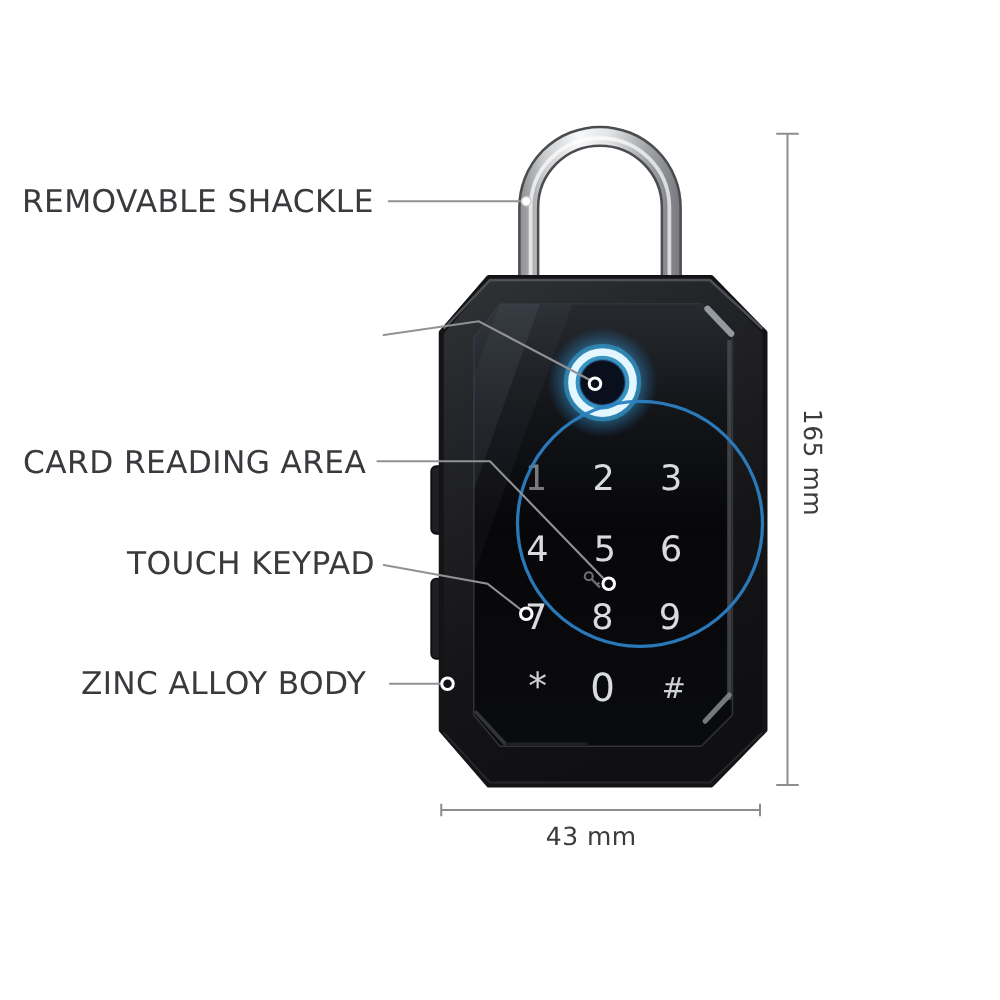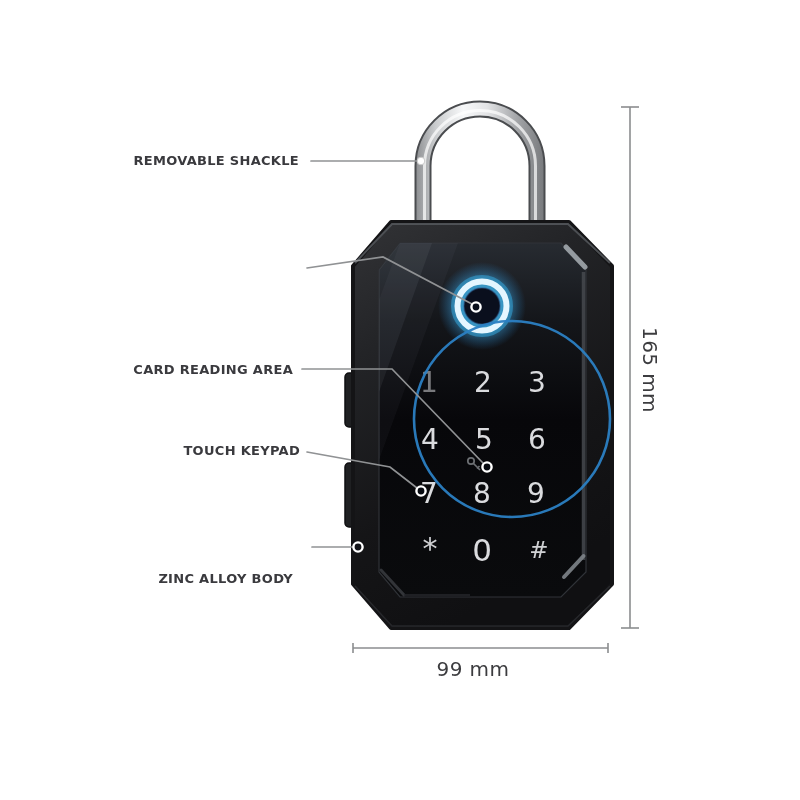--- a/index.html
+++ b/index.html
@@ -7,27 +7,26 @@
     position:relative;
     width:800px;height:800px;
     background:#ffffff;
     overflow:hidden;
     font-family:"DejaVu Sans","Liberation Sans",sans-serif;
   }
   .stage svg{position:absolute;left:0;top:0;}
   .callout{
     position:absolute;
     color:#3a3a3e;
-    font-size:13px;
+    font-size:25px;
     letter-spacing:.3px;
     line-height:19.5px;
     white-space:nowrap;
     text-align:center;
     transform:translateY(-50%);
-    font-weight:bold;
   }
   .dim-label{
     position:absolute;
     color:#3c3c3f;
     font-size:20px;
     letter-spacing:.4px;
     white-space:nowrap;
   }
   .dim-label.h{transform:translate(-50%,-50%) rotate(90deg);}
   .dim-label.w{transform:translate(-50%,-50%);}
@@ -152,19 +151,19 @@
 
   <div class="callout" style="right:501px; top:161px;">REMOVABLE SHACKLE</div>
 
   <div class="callout" style="right:507px; top:279px;">
   </div>
 
   <div class="callout" style="right:500px; top:451px;">TOUCH KEYPAD</div>
 
   <div class="callout" style="right:507px; top:370px;">CARD READING AREA</div>
 
-  <div class="callout" style="right:507px; top:579px;">ZINC ALLOY BODY</div>
+  <div class="callout" style="right:507px; top:547px;">ZINC ALLOY BODY</div>
 
   <div class="dim-label h" style="left:650px; top:370px;">165 mm</div>
 
-  <div class="dim-label w" style="left:473px; top:669px;">99 mm</div>
+  <div class="dim-label w" style="left:473px; top:669px;">43 mm</div>
 
 </div>
 
 </body></html>

